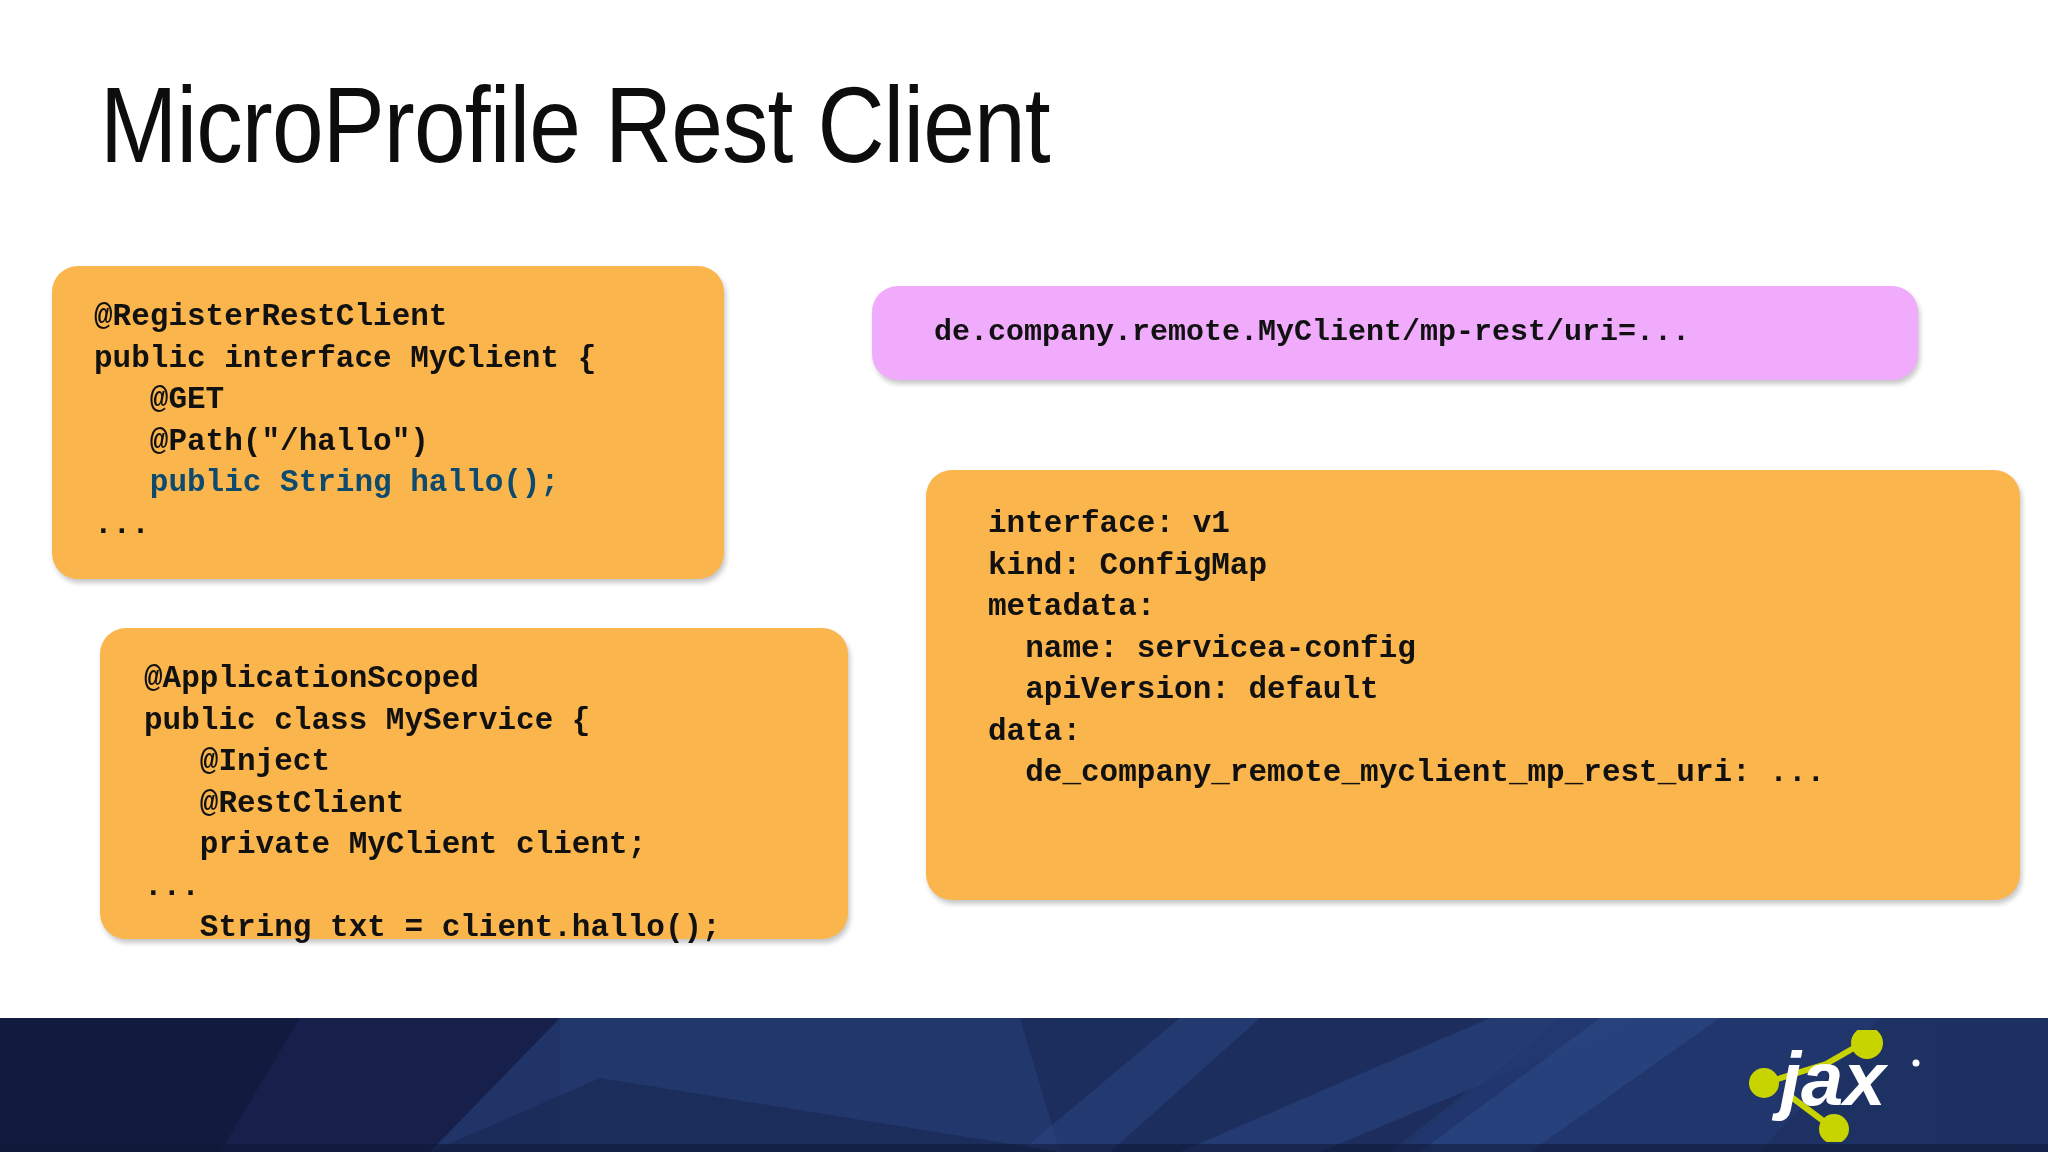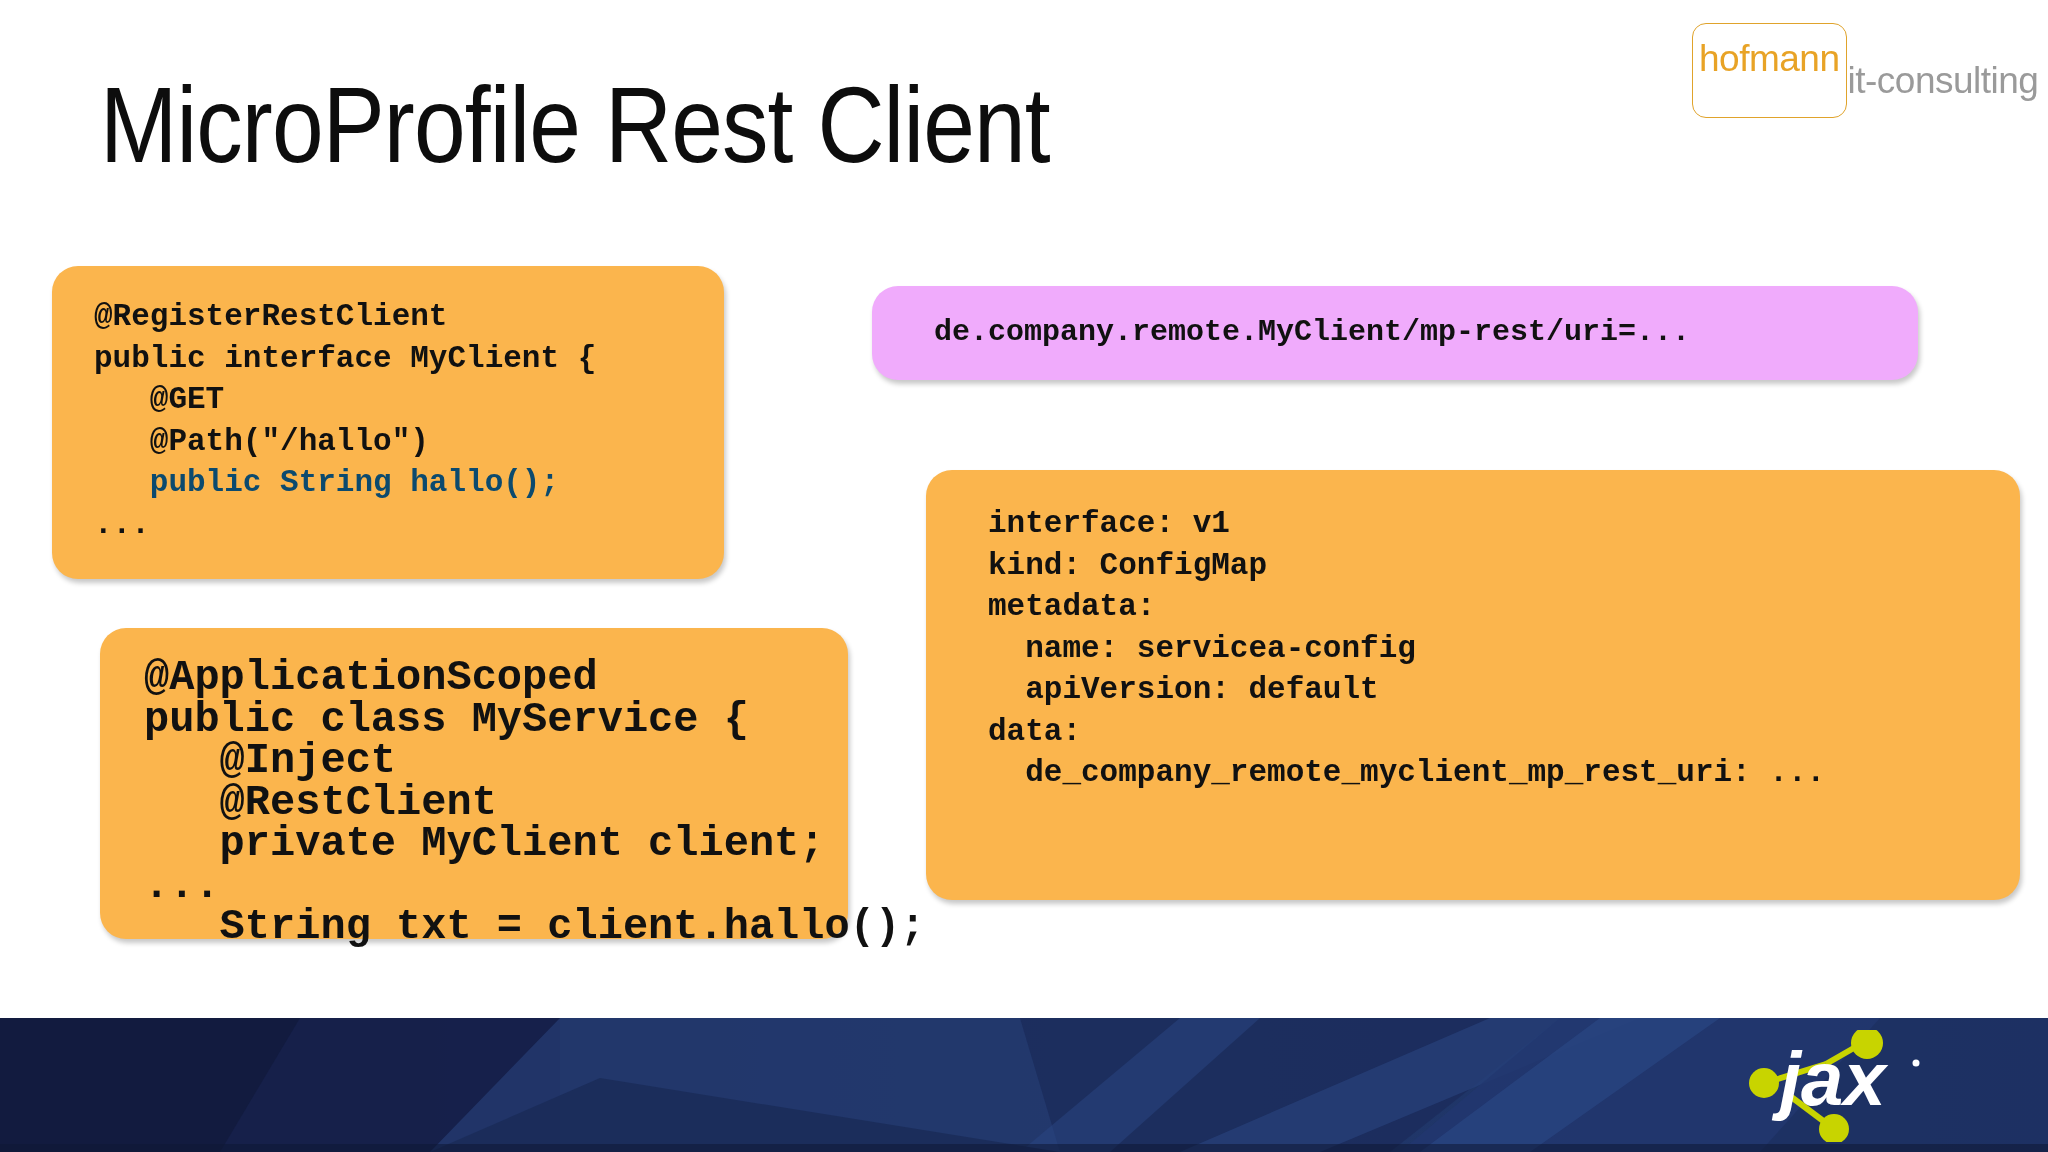--- a/index.html
+++ b/index.html
@@ -46,21 +46,21 @@
     font-family:"Liberation Mono", "DejaVu Sans Mono", monospace;
     font-weight:700;
     color:#111111;
     white-space:pre;
     box-sizing:border-box;
   }
   .codebox .ln { display:block; }
   .codebox .dim { color:#0c4a6e; }
 
   #box-rest-client { left:52px;  top:222px;  width:672px;  height:313px; padding:30px 0 0 42px; font-size:31px; line-height:41.5px;margin-top:44px; }
-  #box-service     { left:100px; top:628px;  width:748px;  height:311px; padding:30px 0 0 44px; font-size:42px; line-height:41.5px; }
+  #box-service     { left:100px; top:628px;  width:748px;  height:311px; padding:30px 0 0 44px; font-size:31px; line-height:41.5px; }
   #box-property    { left:872px; top:286px;  width:1046px; height:94px;  padding:25px 0 0 62px; font-size:30px; line-height:42px; }
   #box-configmap   { left:926px; top:470px;  width:1094px; height:430px; padding:33px 0 0 62px; font-size:31px; line-height:41.5px; }
 
   
   .banner {
     position:absolute; left:0; top:1018px; width:2048px; height:134px;
     background:#1f3a6e; overflow:hidden;
   }
   .banner svg { position:absolute; left:0; top:0; width:2048px; height:134px; display:block; }
 
@@ -68,26 +68,20 @@
   .jax { position:absolute; right:84px; top:1030px; width:230px; height:112px; }
   .jax svg { width:230px; height:112px; display:block; }
 </style>
 </head>
 <body style="background: rgb(255, 255, 255);">
 
 <div id="slide">
 
   <div class="title">MicroProfile Rest Client</div>
 
-  <div class="logo-hof">
-    <span class="boxed">
-      <span class="hof" style="color: rgb(232, 163, 38);">hofmann</span>
-    </span>
-    <span class="itc" style="color: rgb(154, 154, 154);">it-consulting</span>
-  </div>
 
   <div class="codebox" id="box-rest-client" style="background: rgb(251, 181, 77);"><span class="ln">@RegisterRestClient</span><span class="ln">public interface MyClient {</span><span class="ln">   @GET</span><span class="ln">   @Path("/hallo")</span><span class="ln dim">   public String hallo();</span><span class="ln">...</span></div>
 
   <div class="codebox" id="box-service" style="background: rgb(251, 181, 77);"><span class="ln">@ApplicationScoped</span><span class="ln">public class MyService {</span><span class="ln">   @Inject</span><span class="ln">   @RestClient</span><span class="ln">   private MyClient client;</span><span class="ln">...</span><span class="ln">   String txt = client.hallo();</span></div>
 
   <div class="codebox" id="box-property" style="background: #f0abfc;"><span class="ln">de.company.remote.MyClient/mp-rest/uri=...</span></div>
 
   <div class="codebox" id="box-configmap" style="background: rgb(251, 181, 77);"><span class="ln">interface: v1</span><span class="ln">kind: ConfigMap</span><span class="ln">metadata:</span><span class="ln">  name: servicea-config</span><span class="ln">  apiVersion: default</span><span class="ln">data:</span><span class="ln">  de_company_remote_myclient_mp_rest_uri: ...</span></div>
 
   <div class="banner" style="background: rgb(31, 58, 110);">

